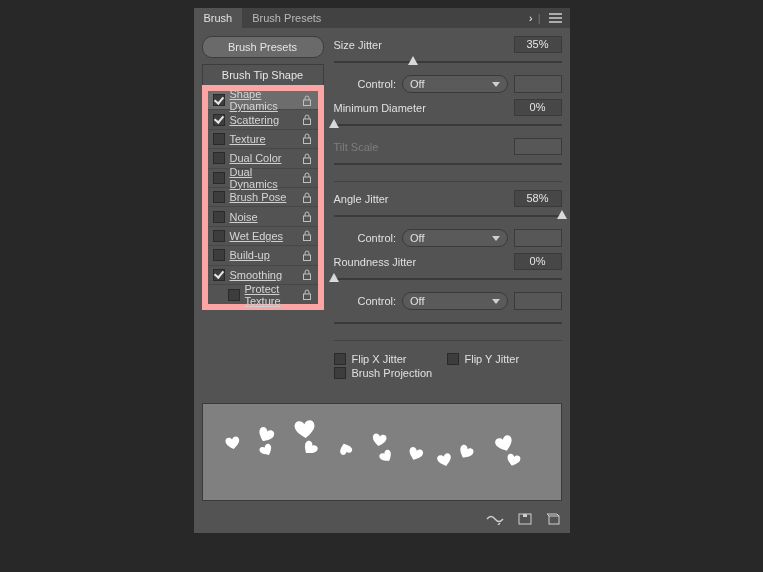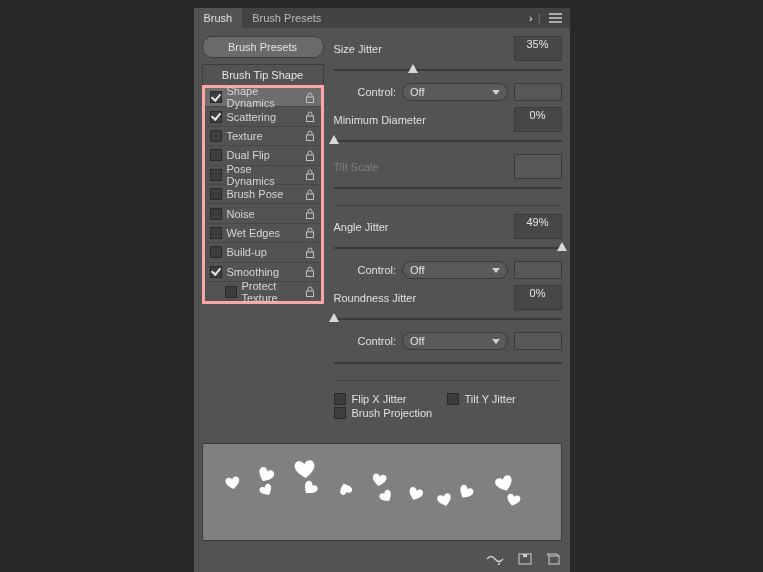--- a/index.html
+++ b/index.html
@@ -63,21 +63,22 @@
     border-radius:10px;
     text-align:center;
     padding:4px 0;
     margin-bottom:6px;
     color:#e6e6e6;
     cursor:pointer;
   }
   .side-btn+.side-btn { margin-top:0; }
 
   .opts {
-    border:3px solid #fca5a5;
+    border:6px solid #fca5a5;
+    text-decoration:underline;
   }
   .opt-row {
     display:flex;
     align-items:center;
     height:19.4px;
     padding:0 4px 0 5px;
     border-bottom:1px solid #474747;
     gap:5px;
     cursor:pointer;
   }
@@ -115,21 +116,21 @@
     align-items:center;
     margin-bottom:2px;
   }
   .field-label {
     flex:1;
     color:#e0e0e0;
   }
   .field-label.disabled { color:#7d7d7d; }
   .value-box {
     width:48px;
-    height:25px;
+    height:17px;
     background:#474747;
     border:1px solid #3a3a3a;
     color:#e6e6e6;
     text-align:center;
     line-height:15px;
     font-size:11px;
   }
   .value-box.disabled { background:#575757; }
   .slider {
     position:relative;
@@ -268,31 +269,31 @@
             <span class="opt-label">Texture</span>
             <span class="lock">
               <svg width="10" height="11" viewBox="0 0 10 11">
                 <rect x="1.5" y="5" width="7" height="5.5" stroke="#bfbfbf" fill="none"></rect>
                 <path d="M3 5 V3 a2 2 0 0 1 4 0 V5" stroke="#bfbfbf" fill="none"></path>
               </svg>
             </span>
           </div>
           <div class="opt-row">
             <span class="chk"></span>
-            <span class="opt-label">Dual Flip</span>
-            <span class="lock">
-              <svg width="10" height="11" viewBox="0 0 10 11">
-                <rect x="1.5" y="5" width="7" height="5.5" stroke="#bfbfbf" fill="none"></rect>
-                <path d="M3 5 V3 a2 2 0 0 1 4 0 V5" stroke="#bfbfbf" fill="none"></path>
-              </svg>
-            </span>
-          </div>
-          <div class="opt-row">
-            <span class="chk"></span>
-            <span class="opt-label">Pose Dynamics</span>
+            <span class="opt-label">Dual Color</span>
+            <span class="lock">
+              <svg width="10" height="11" viewBox="0 0 10 11">
+                <rect x="1.5" y="5" width="7" height="5.5" stroke="#bfbfbf" fill="none"></rect>
+                <path d="M3 5 V3 a2 2 0 0 1 4 0 V5" stroke="#bfbfbf" fill="none"></path>
+              </svg>
+            </span>
+          </div>
+          <div class="opt-row">
+            <span class="chk"></span>
+            <span class="opt-label">Dual Dynamics</span>
             <span class="lock">
               <svg width="10" height="11" viewBox="0 0 10 11">
                 <rect x="1.5" y="5" width="7" height="5.5" stroke="#bfbfbf" fill="none"></rect>
                 <path d="M3 5 V3 a2 2 0 0 1 4 0 V5" stroke="#bfbfbf" fill="none"></path>
               </svg>
             </span>
           </div>
           <div class="opt-row">
             <span class="chk"></span>
             <span class="opt-label">Brush Pose</span>
@@ -390,21 +391,21 @@
         <span class="value-box disabled"></span>
       </div>
       <div class="slider">
         <div class="slider-track"></div>
       </div>
 
       <div class="divider"></div>
 
       <div class="field">
         <span class="field-label">Angle Jitter</span>
-        <span class="value-box">49%</span>
+        <span class="value-box">58%</span>
       </div>
       <div class="slider">
         <div class="slider-track"></div>
         <div class="slider-thumb" id="thumb-angle" style="left: 100%;"></div>
       </div>
 
       <div class="control-row">
         <span class="lbl">Control:</span>
         <div class="select">
           <span>Off</span>
@@ -437,21 +438,21 @@
 
       <div class="divider"></div>
 
       <div class="checkrow">
         <div class="item">
           <span class="chk"></span>
           <span>Flip X Jitter</span>
         </div>
         <div class="item">
           <span class="chk"></span>
-          <span>Tilt Y Jitter</span>
+          <span>Flip Y Jitter</span>
         </div>
       </div>
       <div class="solo-check">
         <span class="chk"></span>
         <span>Brush Projection</span>
       </div>
 
     </div>
   </div>
 

